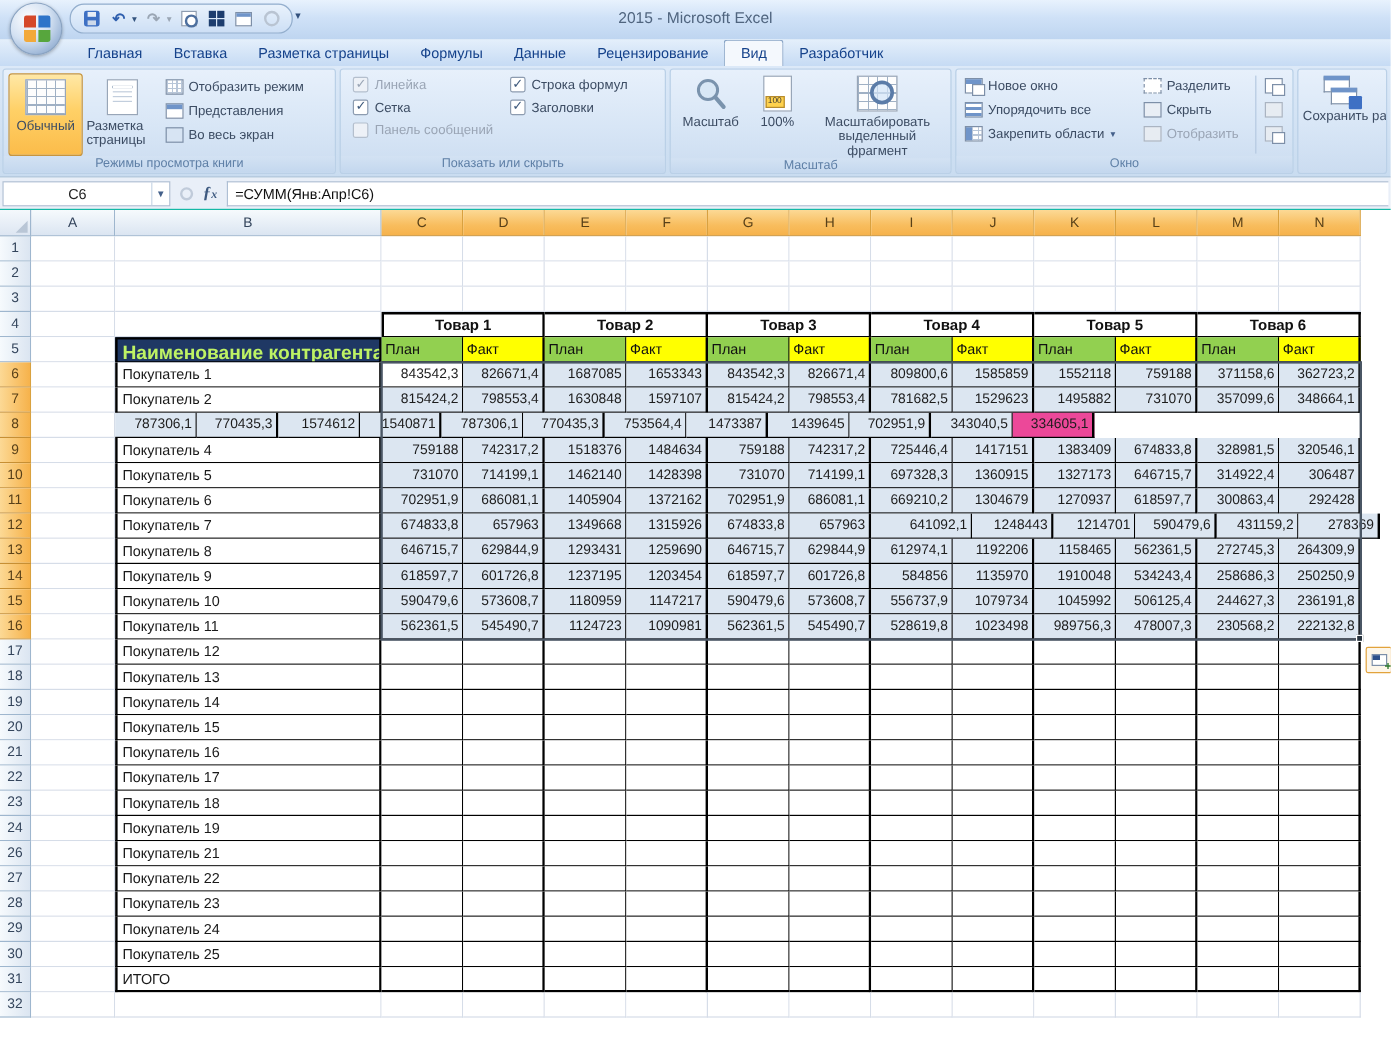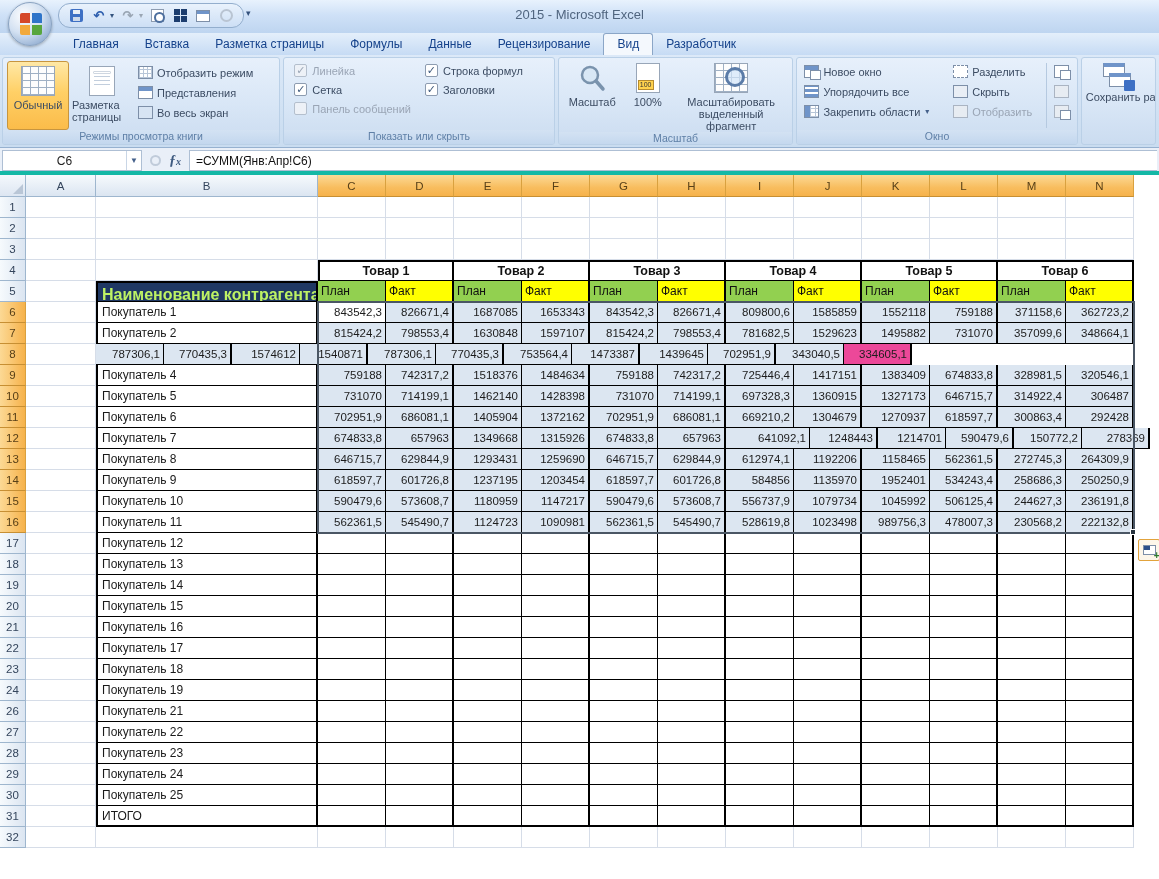--- a/index.html
+++ b/index.html
@@ -107,21 +107,21 @@
 
 .icon-workspace { width:30px; height:26px; position:relative; margin:2px auto 0; }
 .icon-workspace .w1,.icon-workspace .w2 { position:absolute; background:#fff; border:1px solid #7d8fa8; }
 .icon-workspace .w1 { left:0; top:0; width:22px; height:14px; border-top:4px solid #6f94c9; }
 .icon-workspace .w2 { left:6px; top:10px; width:22px; height:14px; border-top:4px solid #6f94c9; }
 .icon-workspace .fd { position:absolute; right:-2px; bottom:-2px; width:11px; height:11px; background:#3e70c4;
   border-radius:1px; }
 .savegrp .blabel { font-size:11px; color:#3c4c63; text-align:center; line-height:12px; margin-top:2px; white-space:nowrap; }
 
 
-.formulabar { height:27px; background:#e9eff8; border-bottom:4px solid #14b8a6; display:flex; align-items:flex-start; padding:2px 2px; }
+.formulabar { height:27px; background:#e9eff8; border-bottom:1px solid #14b8a6; display:flex; align-items:flex-end; padding:2px 2px; }
 .namebox { width:140px; height:21px; background:#fff; border:1px solid #aebfd4; display:flex; align-items:center; }
 .namebox .val { flex:1; text-align:center; font-size:12px; color:#222; }
 .namebox .nbdrop { width:15px; height:100%; display:flex; align-items:center; justify-content:center;
   font-size:8px; color:#44608a; border-left:1px solid #c9d6e6; }
 .fxpill { height:21px; display:flex; align-items:center; gap:8px; padding:0 8px; }
 .fxcircle { width:11px; height:11px; border-radius:50%; border:2px solid #c0cbda; }
 .fx { font-family:"Liberation Serif", serif; font-style:italic; font-size:14px; color:#3e5a80; font-weight:bold; }
 .formulafield { flex:1; height:21px; background:#fff; border:1px solid #aebfd4; border-right:none;
   display:flex; align-items:center; padding-left:6px; font-size:12px; color:#111; }
 
@@ -580,21 +580,21 @@
       <div class="cell tcell num" style="width: 68px; background: rgb(220, 230, 241);">674833,8</div>
       <div class="cell tcell num thickR" style="width: 68px; background: rgb(220, 230, 241);">657963</div>
       <div class="cell tcell num" style="width: 68px; background: rgb(220, 230, 241);">1349668</div>
       <div class="cell tcell num thickR" style="width: 68px; background: rgb(220, 230, 241);">1315926</div>
       <div class="cell tcell num" style="width: 68px; background: rgb(220, 230, 241);">674833,8</div>
       <div class="cell tcell num thickR" style="width: 68px; background: rgb(220, 230, 241);">657963</div>
       <div class="cell tcell num" style="width: 84px; background: rgb(220, 230, 241);">641092,1</div>
       <div class="cell tcell num thickR" style="width: 68px; background: rgb(220, 230, 241);">1248443</div>
       <div class="cell tcell num" style="width: 68px; background: rgb(220, 230, 241);">1214701</div>
       <div class="cell tcell num thickR" style="width: 68px; background: rgb(220, 230, 241);">590479,6</div>
-      <div class="cell tcell num" style="width: 68px; background: rgb(220, 230, 241);">150772,2</div>
+      <div class="cell tcell num" style="width: 68px; background: rgb(220, 230, 241);">431159,2</div>
       <div class="cell tcell num thickR" style="width: 68px; background: rgb(220, 230, 241);">278369</div>
     </div>
     <div class="gridrow">
       <div class="rowhdr sel">13</div>
       <div class="cell gline" style="width: 70px;"></div>
       <div class="cell bcell" style="width: 222px;">Покупатель 8</div>
       <div class="cell tcell num" style="width: 68px; background: rgb(220, 230, 241);">646715,7</div>
       <div class="cell tcell num thickR" style="width: 68px; background: rgb(220, 230, 241);">629844,9</div>
       <div class="cell tcell num" style="width: 68px; background: rgb(220, 230, 241);">1293431</div>
       <div class="cell tcell num thickR" style="width: 68px; background: rgb(220, 230, 241);">1259690</div>
@@ -612,21 +612,21 @@
       <div class="cell gline" style="width: 70px;"></div>
       <div class="cell bcell" style="width: 222px;">Покупатель 9</div>
       <div class="cell tcell num" style="width: 68px; background: rgb(220, 230, 241);">618597,7</div>
       <div class="cell tcell num thickR" style="width: 68px; background: rgb(220, 230, 241);">601726,8</div>
       <div class="cell tcell num" style="width: 68px; background: rgb(220, 230, 241);">1237195</div>
       <div class="cell tcell num thickR" style="width: 68px; background: rgb(220, 230, 241);">1203454</div>
       <div class="cell tcell num" style="width: 68px; background: rgb(220, 230, 241);">618597,7</div>
       <div class="cell tcell num thickR" style="width: 68px; background: rgb(220, 230, 241);">601726,8</div>
       <div class="cell tcell num" style="width: 68px; background: rgb(220, 230, 241);">584856</div>
       <div class="cell tcell num thickR" style="width: 68px; background: rgb(220, 230, 241);">1135970</div>
-      <div class="cell tcell num" style="width: 68px; background: rgb(220, 230, 241);">1952401</div>
+      <div class="cell tcell num" style="width: 68px; background: rgb(220, 230, 241);">1910048</div>
       <div class="cell tcell num thickR" style="width: 68px; background: rgb(220, 230, 241);">534243,4</div>
       <div class="cell tcell num" style="width: 68px; background: rgb(220, 230, 241);">258686,3</div>
       <div class="cell tcell num thickR" style="width: 68px; background: rgb(220, 230, 241);">250250,9</div>
     </div>
     <div class="gridrow">
       <div class="rowhdr sel">15</div>
       <div class="cell gline" style="width: 70px;"></div>
       <div class="cell bcell" style="width: 222px;">Покупатель 10</div>
       <div class="cell tcell num" style="width: 68px; background: rgb(220, 230, 241);">590479,6</div>
       <div class="cell tcell num thickR" style="width: 68px; background: rgb(220, 230, 241);">573608,7</div>

